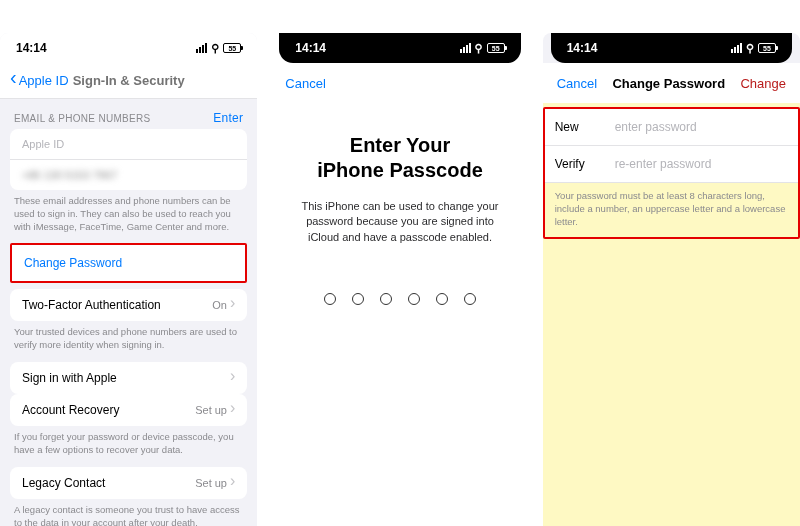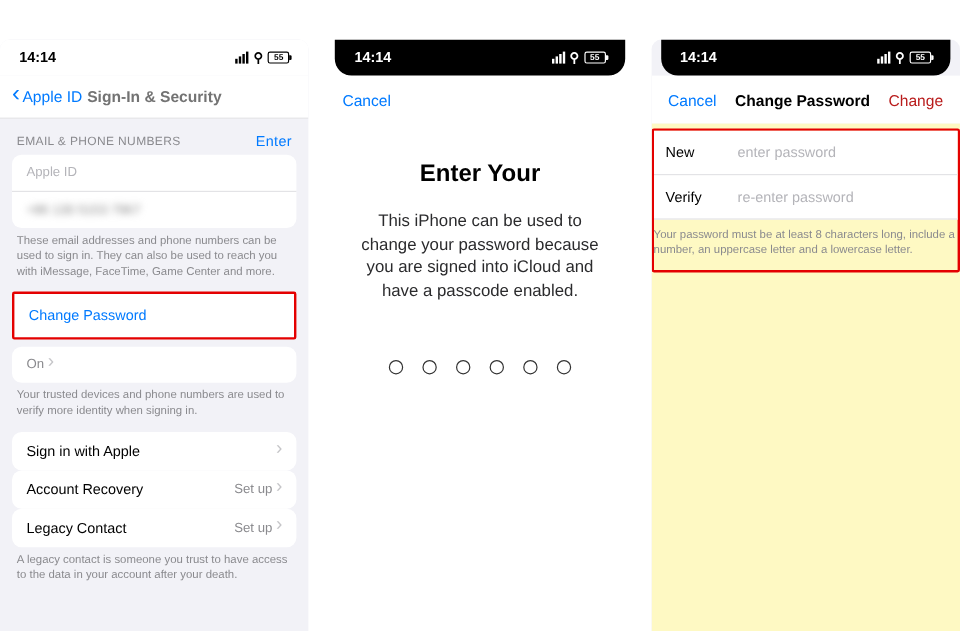--- a/index.html
+++ b/index.html
@@ -87,33 +87,33 @@
     font-size:9.5px; color:#8a8a8e; padding: 5px 14px 10px; line-height:1.35;
   }
   .link-row { color:#007aff !important; }
   .blurred { filter: blur(3px); color:#888 !important; font-size:11px;}
   .redbox { border: 2px solid #e40000; border-radius:2px; }
   
   .home-ind{ position:absolute; bottom:4px; left:50%; transform:translateX(-50%); width:90px; height:4px; background:#000; border-radius:4px;}
   
   .p2-body{ padding: 30px 24px 0; text-align:center; }
   .p2-title{ font-size:20px; font-weight:700; line-height:1.25; color:#000; }
-  .p2-desc{ font-size:14px; color:#2b2b2d; margin-top:16px; line-height:1.4;}
+  .p2-desc{ font-size:11px; color:#2b2b2d; margin-top:16px; line-height:1.4;}
   .dots { display:flex; justify-content:center; gap:16px; margin-top:48px;}
   .dot{ width:12px; height:12px; border:1px solid #333; border-radius:50%;}
   .p2-nav{ height:40px; display:flex; align-items:center; padding:0 14px; }
   .p2-nav .cancel{ color:#007aff; font-size:13px;}
   
   .p3-nav{ height:40px; display:flex; align-items:center; justify-content:space-between; padding:0 14px; background:#fff; }
   .p3-nav .title{ font-size:13px; font-weight:600;}
   .p3-card{ background:#fff; border-radius:0;}
   .p3-row{ display:flex; align-items:center; padding:11px 10px; border-bottom:0.5px solid #e3e3e6;}
   .p3-row .lbl{ width:60px; font-size:12px; color:#000;}
   .p3-row .val{ font-size:12px; color:#b4b4b9;}
-  .p3-foot{ font-size:9.5px; color:#8a8a8e; padding:7px 0; line-height:1.35;}
+  .p3-foot{ font-size:9.5px; color:#8a8a8e; padding:7px 10px; line-height:1.35;}
   .p3-redwrap{ border:2px solid #e40000; padding-bottom:2px; margin-top:4px;}
   .phone3 .content{ background:#fef9c3;}
 </style>
 </head>
 <body>
 
 <div class="phone phone1">
   <div class="statusbar">
     <span>14:14</span>
     <span class="right">
@@ -153,20 +153,21 @@
 
     <div class="card redbox" style="padding:2px 0;">
       <div class="row link-row" style="border:none;">
         <span>Change Password</span>
       </div>
     </div>
 
     <div style="height:6px"></div>
     <div class="card">
       <div class="row">
+        <span>Two-Factor Authentication</span>
         <span class="detail">
           <span>On</span>
           <span class="chev"></span>
         </span>
       </div>
     </div>
     <div class="footnote">Your trusted devices and phone numbers are used to verify more identity when signing in.</div>
 
     <div class="card">
       <div class="row">
@@ -179,20 +180,21 @@
 
     <div class="card">
       <div class="row">
         <span>Account Recovery</span>
         <span class="detail">
           <span>Set up</span>
           <span class="chev"></span>
         </span>
       </div>
     </div>
+    <div class="footnote">If you forget your password or device passcode, you have a few options to recover your data.</div>
 
     <div class="card">
       <div class="row">
         <span>Legacy Contact</span>
         <span class="detail">
           <span>Set up</span>
           <span class="chev"></span>
         </span>
       </div>
     </div>
@@ -218,20 +220,21 @@
         </span>
     </span>
   </div>
   <div class="p2-nav">
     <span class="cancel">Cancel</span>
   </div>
   <div class="content">
     <div class="p2-body">
       <div class="p2-title">
         <div>Enter Your</div>
+        <div>iPhone Passcode</div>
       </div>
       <div class="p2-desc">This iPhone can be used to change your password because you are signed into iCloud and have a passcode enabled.</div>
       <div class="dots">
         <span class="dot"></span>
         <span class="dot"></span>
         <span class="dot"></span>
         <span class="dot"></span>
         <span class="dot"></span>
         <span class="dot"></span>
       </div>

